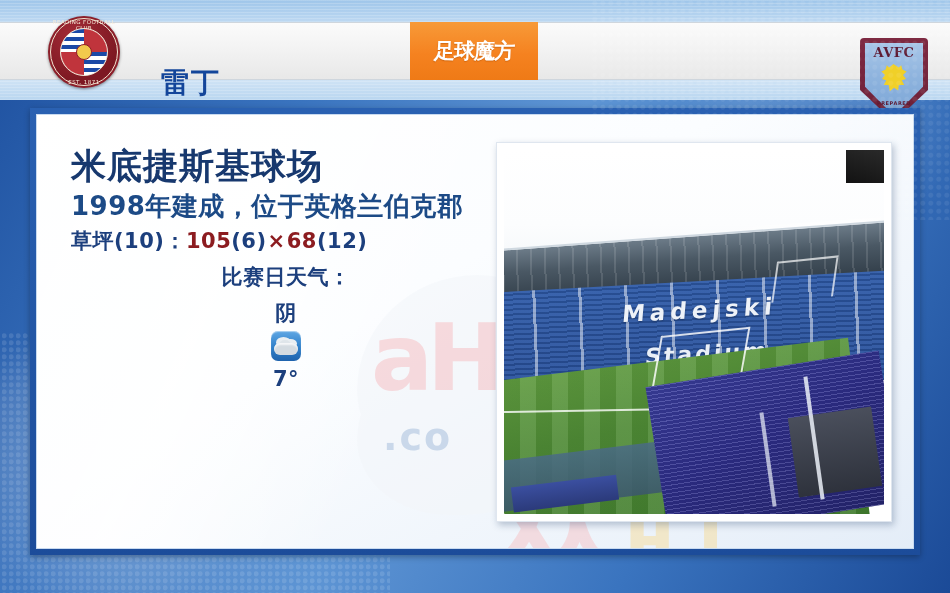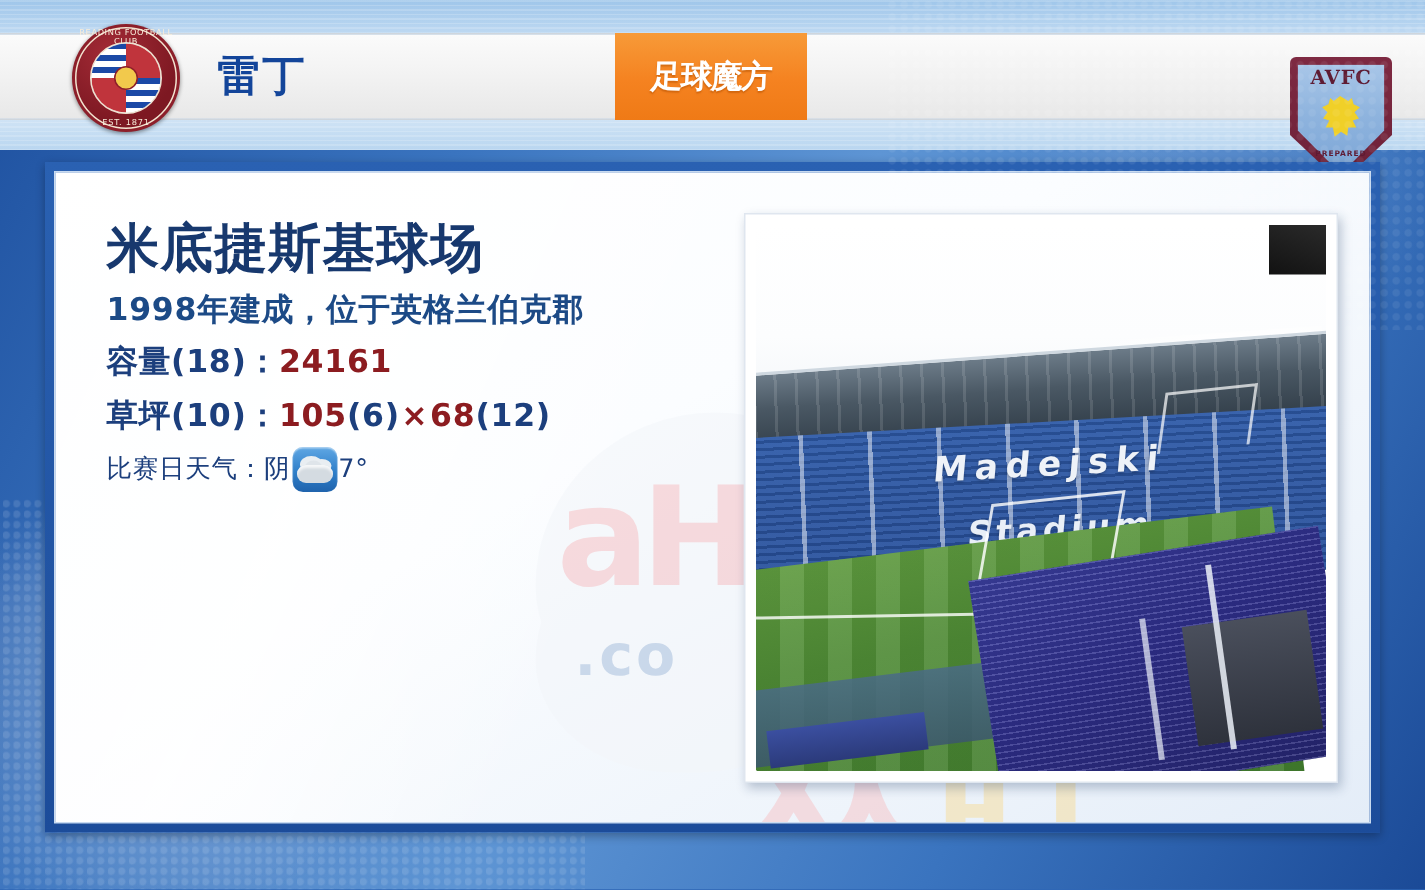--- a/index.html
+++ b/index.html
@@ -61,21 +61,21 @@
   .team-name {
     position: absolute;
     top: 28px;
     font-size: 28px;
     font-weight: 700;
     color: #13459a;
     letter-spacing: 2px;
     line-height: 46px;
     white-space: nowrap;
   }
-  .team-name.home { left: 145px; }
+  .team-name.home { left: 161px; margin-top: 32px; }
   .team-name.away { right: 118px; }
 
   .center-logo {
     position: absolute;
     left: 410px; top: 22px;
     width: 128px; height: 58px;
     background: linear-gradient(180deg,#f79a38 0%, #f58220 55%, #ef7a16 100%);
     display: flex; align-items: center; justify-content: center;
   }
   .center-logo .clogo-text {
@@ -220,41 +220,41 @@
   }
   .stadium-title {
     font-size: 35px;
     font-weight: 700;
     color: #17386e;
     letter-spacing: 1px;
     line-height: 46px;
     margin-bottom: 0;
   }
   .desc-line {
-    font-size: 21px;
+    font-size: 26px;
     font-weight: 700;
     color: #1c4a86;
     line-height: 34px;
     letter-spacing: .5px;
   }
   .data-line {
     font-size: 21px;
     font-weight: 700;
     color: #1c3f7d;
     line-height: 36px;
     letter-spacing: .5px;
     white-space: nowrap;
   }
   .data-line .val { color: #8c1c20; }
   .data-line .x { color: #8c1c20; padding: 0 1px; }
 
   .weather-line {
     display: flex; align-items: center;
-    font-size: 17px; font-weight: 400; color: #1c3f7d;
-    line-height: 36px; letter-spacing: .5px;
+    font-size: 21px; font-weight: 700; color: #1c3f7d;
+    line-height: 36px; letter-spacing: .5px; flex-direction: column;
   }
   .wx-icon {
     display:inline-block; position:relative;
     width: 30px; height: 30px; margin: 0 1px 0 1px;
     border-radius: 7px;
     background: linear-gradient(180deg,#5fa7e4 0%, #2f7fc9 55%, #1f63ad 100%);
     box-shadow: inset 0 1px 1px rgba(255,255,255,.5);
     vertical-align: middle;
   }
   .wx-icon .c-back{
@@ -462,23 +462,20 @@
         <div class="wm-big">
           <span>欢</span><span class="c2">呼</span>
         </div>
       </div>
 
       <div class="info">
         <div class="stadium-title">米底捷斯基球场</div>
 
         <div class="desc-line">1998年建成，位于英格兰伯克郡</div>
 
-        <div class="data-line">
-          <span>容量(18)：</span><span class="val">24161</span>
-        </div>
 
         <div class="data-line">
           <span>草坪(10)：</span><span class="val">105</span><span>(6)</span><span class="x">×</span><span class="val">68</span><span>(12)</span>
         </div>
 
 
         <div class="weather-line">
           <span>比赛日天气：</span>
             <span>阴</span>
           <span class="wx-icon">

